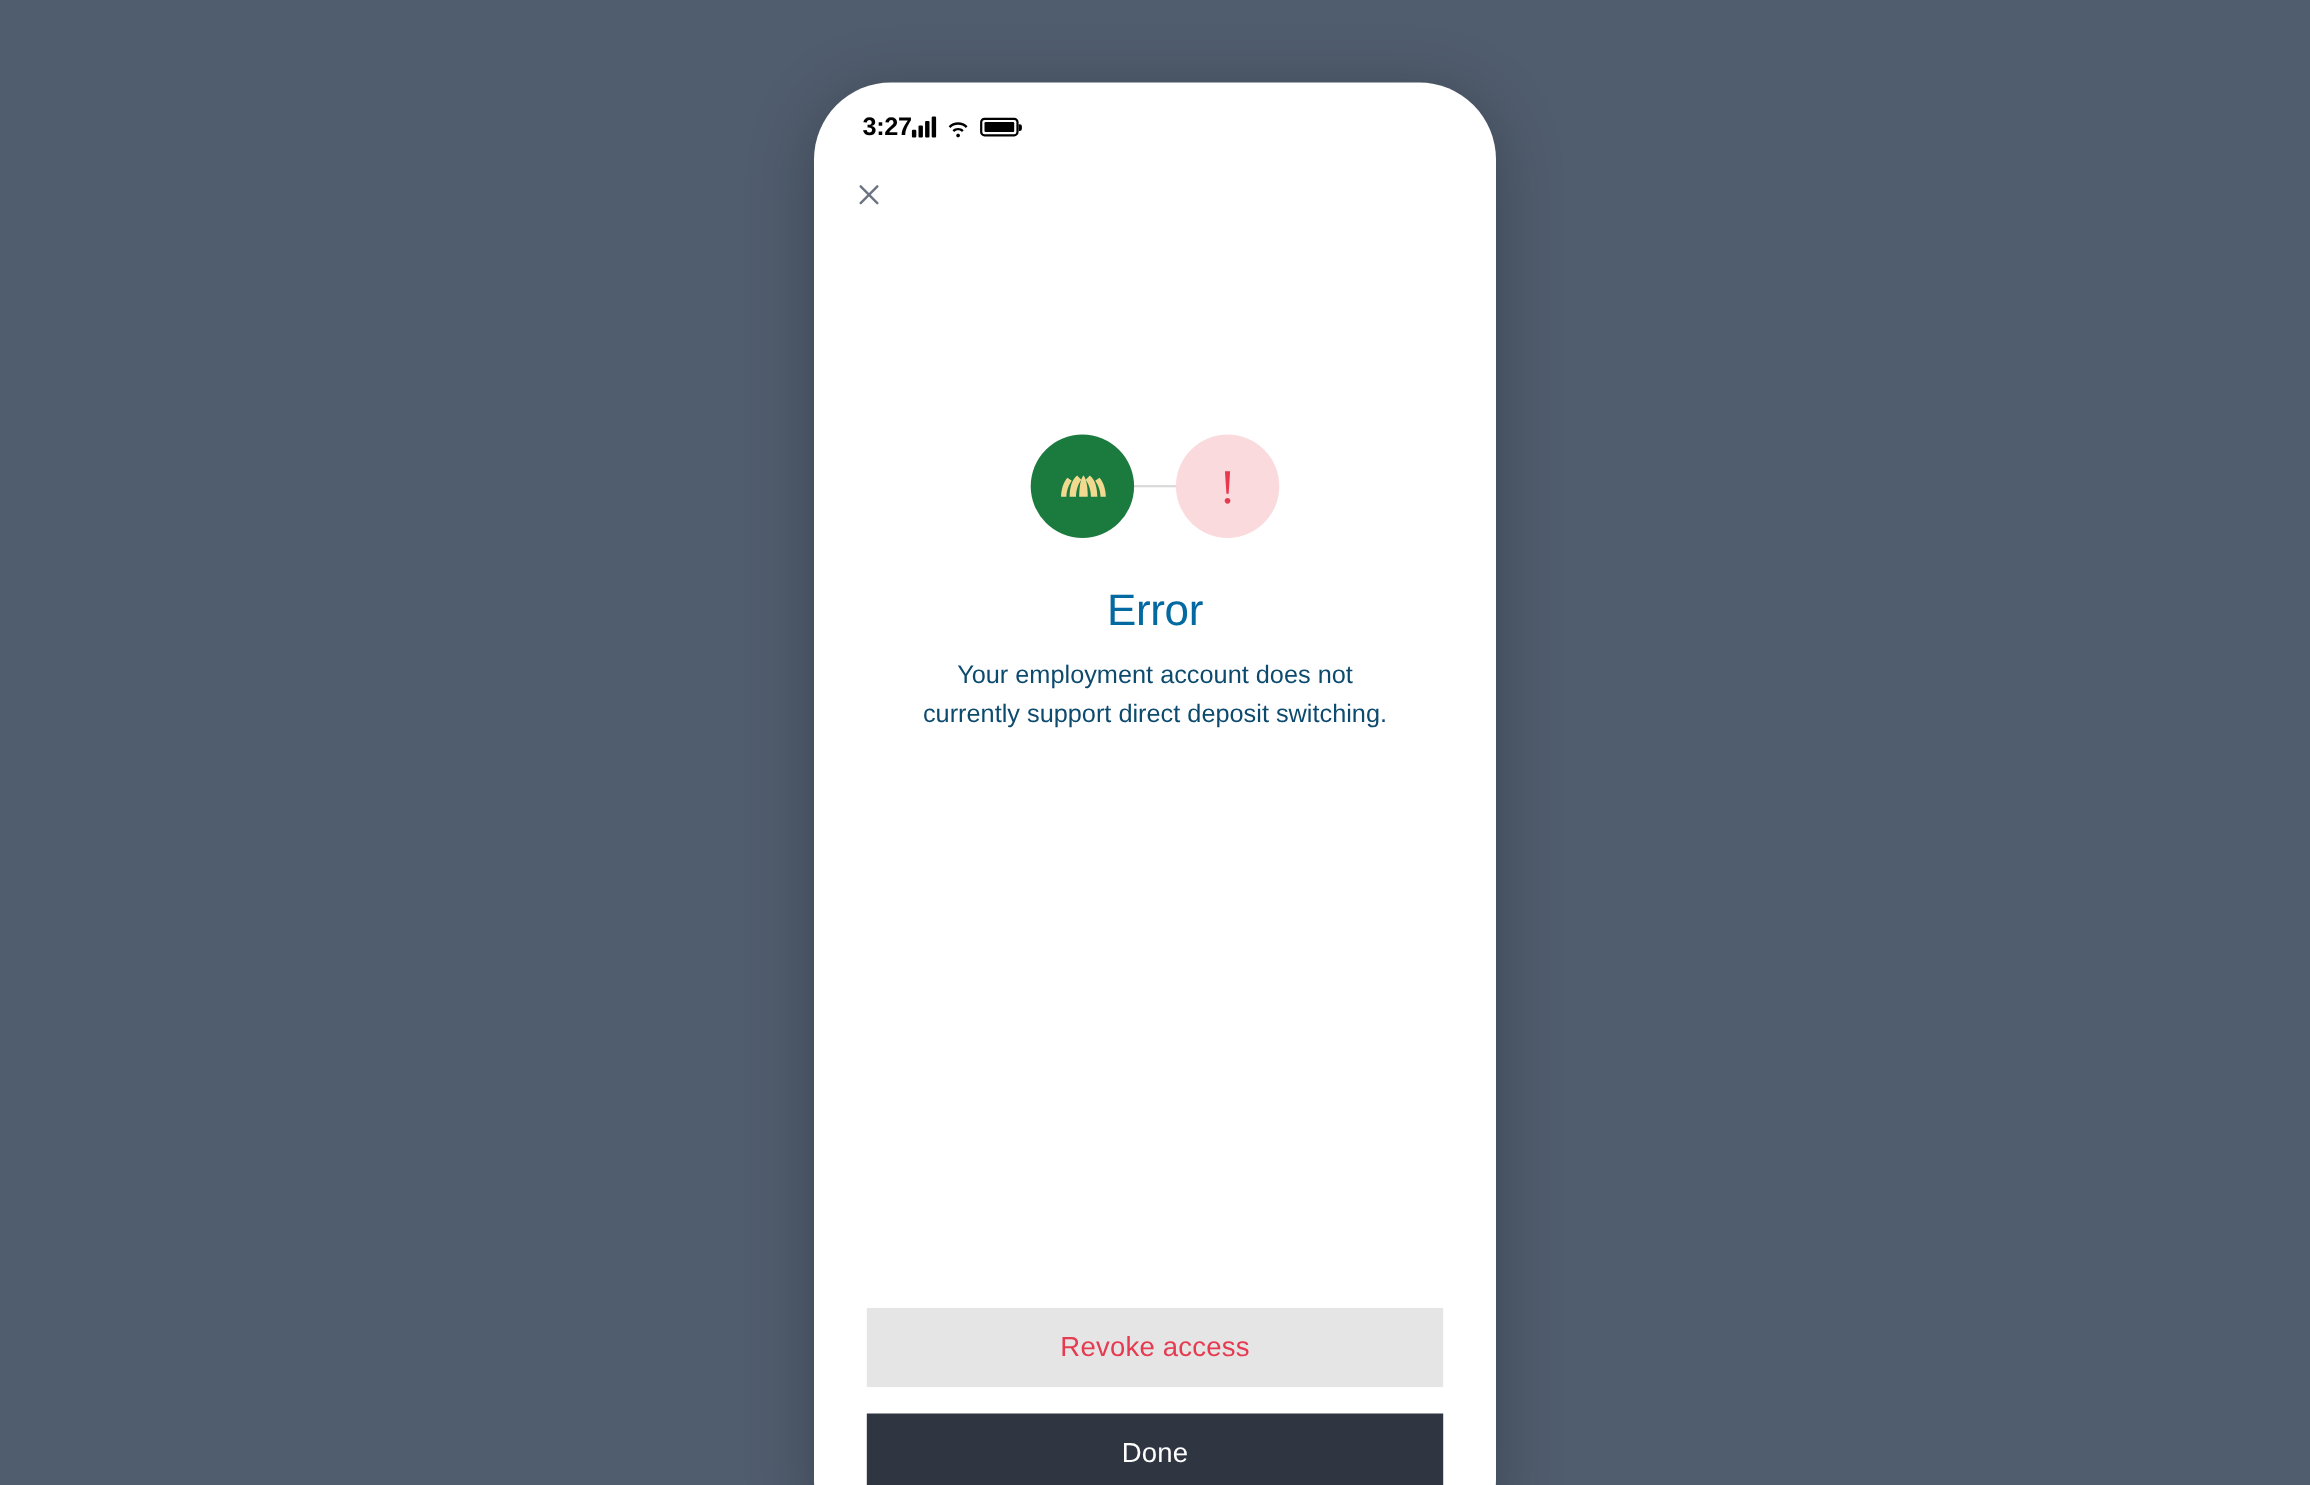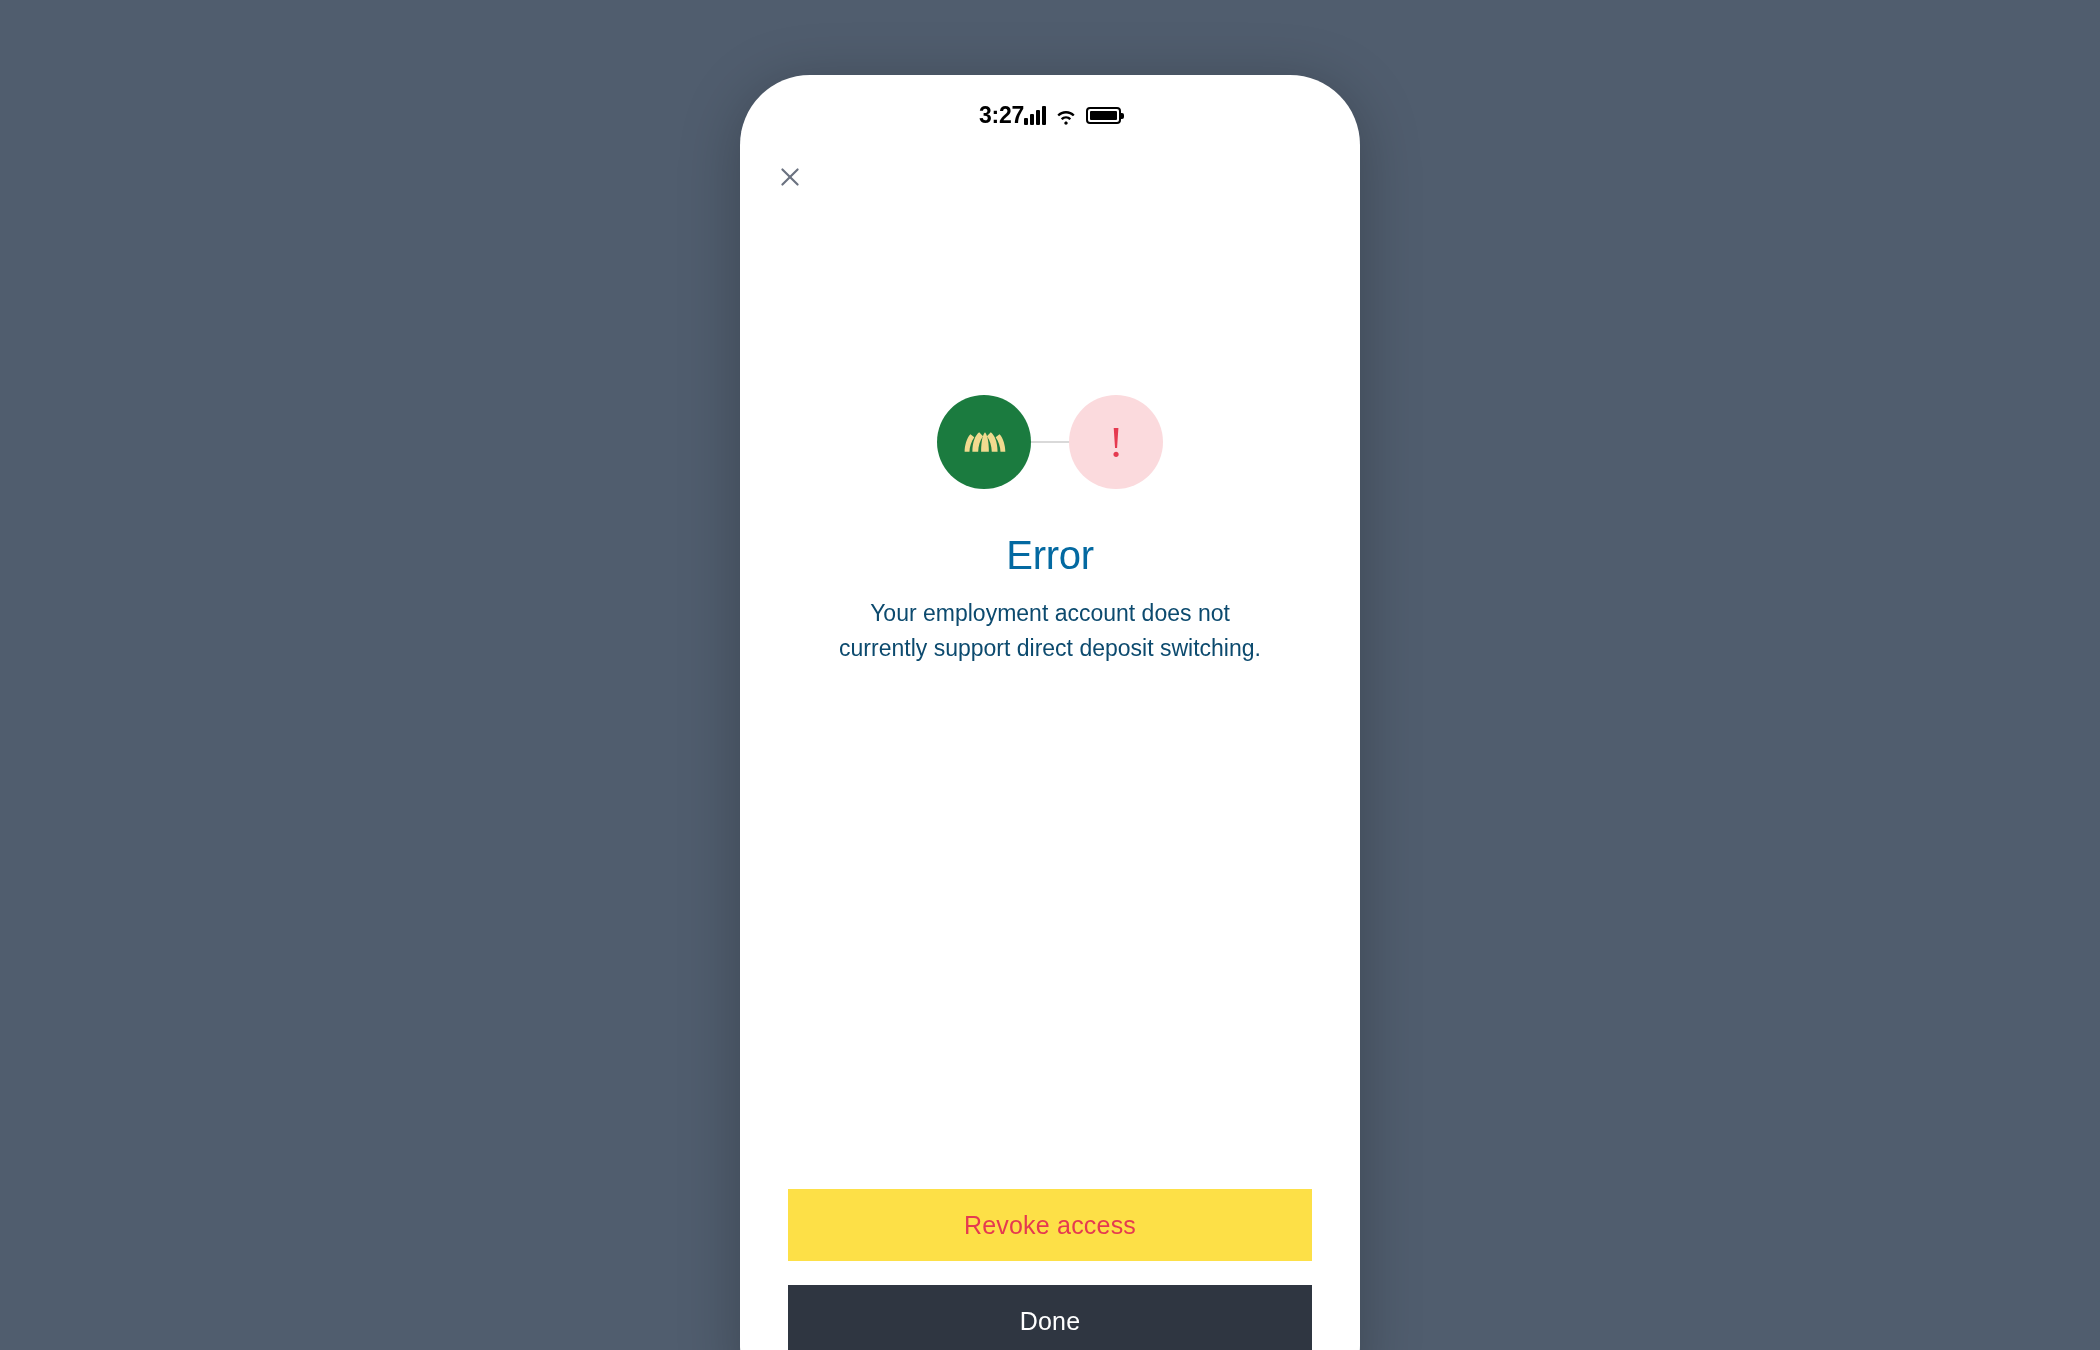--- a/index.html
+++ b/index.html
@@ -22,21 +22,21 @@
       width: 620px;
       height: 1340px;
       background: #ffffff;
       border-radius: 70px;
       box-shadow: 0 10px 60px rgba(0,0,0,0.25);
       position: relative;
       overflow: hidden;
     }
     .status-bar {
       display: flex;
-      justify-content: center;
+      justify-content: flex-start;
       align-items: center;
       padding: 24px 44px 10px 44px;
       height: 66px;
     }
     .status-time {
       font-size: 23px;
       font-weight: 600;
       color: #000;
       letter-spacing: -0.3px;
     }
@@ -162,21 +162,21 @@
     }
     .btn {
       height: 72px;
       border: none;
       font-size: 25px;
       font-weight: 400;
       cursor: pointer;
       letter-spacing: 0.2px;
     }
     .btn-revoke {
-      background: #fde047;
+      background: #e5e5e5;
       color: #e53a50;
     }
     .btn-done {
       background: #2f3641;
       color: #ffffff;
     }
     .croissant-glyph svg {
       width: 62px;
       height: 62px;
       display: block;

